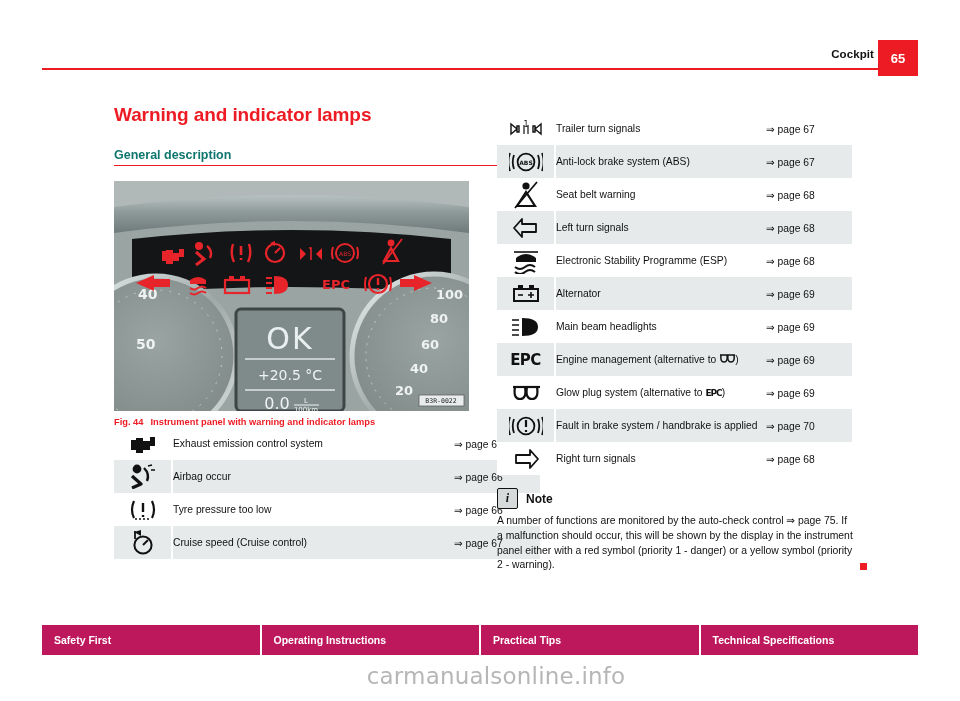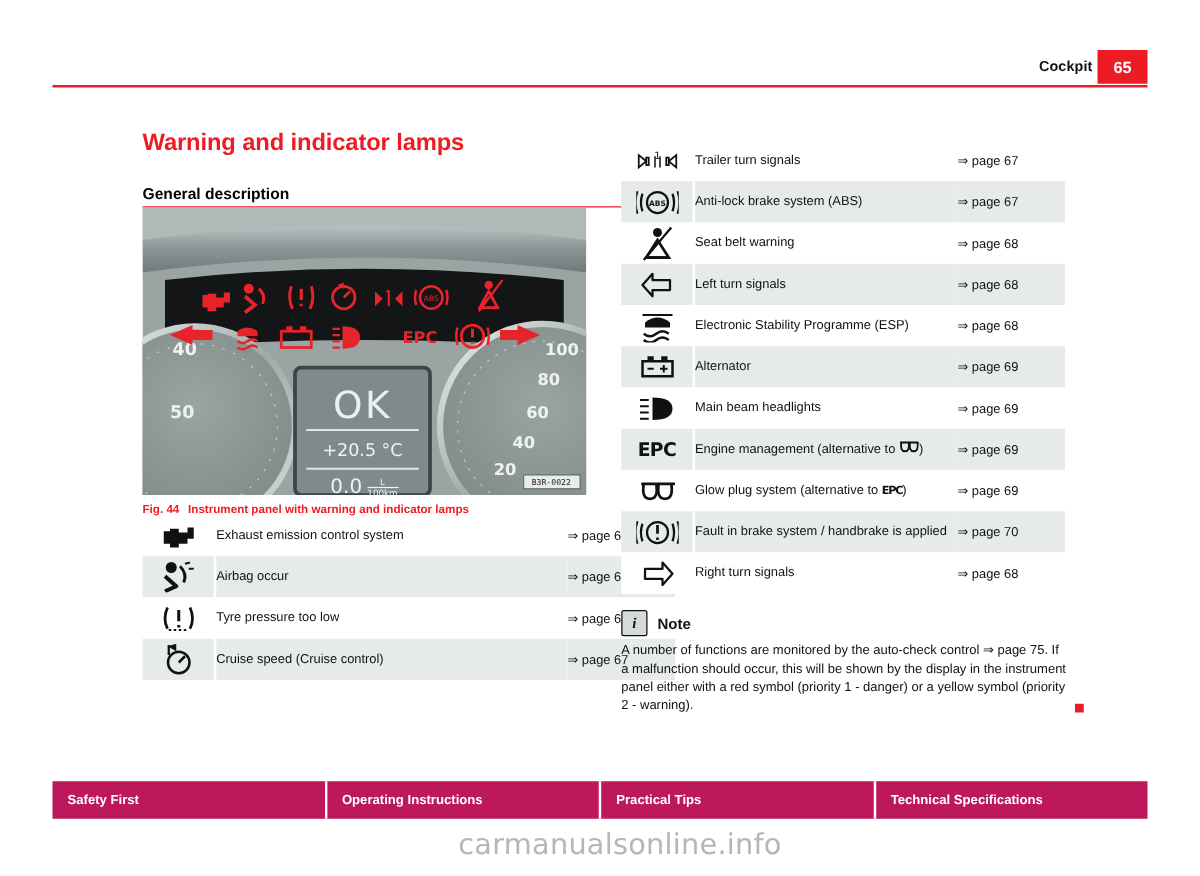--- a/index.html
+++ b/index.html
@@ -38,21 +38,21 @@
     font-size: 11.5px;
     font-weight: bold;
     color: #111;
     letter-spacing: .1px;
   }
   .header-pagenum {
     position: absolute;
     right: 0;
     top: -4px;
     width: 40px;
-    height: 27px;
+    height: 36px;
     background: #ED1C24;
     color: #fff;
     font-size: 13px;
     font-weight: bold;
     display: flex;
     align-items: center;
     justify-content: center;
   }
 
   
@@ -73,35 +73,36 @@
   .main-title {
     font-size: 19px;
     font-weight: bold;
     color: #ED1C24;
     margin: 0 0 22px 0;
     letter-spacing: -.1px;
   }
   .sub-title {
     font-size: 12.5px;
     font-weight: bold;
-    color: #000000;
+    color: #0f766e;
     margin: 0;
     padding-bottom: 3px;
     border-bottom: 1.5px solid #ED1C24;
   }
   .intro-text {
     font-size: 13px;
     font-style: italic;
     color: #1a1a1a;
     line-height: 1.42;
     margin: 11px 0 0 0;
   }
 
   
   .figure-wrap {
+    margin-top: 15px;
     position: relative;
   }
   .dash-img {
     width: 355px;
     height: 230px;
     display: block;
   }
   .fig-caption {
     margin-top: 6px;
     font-size: 9.3px;

